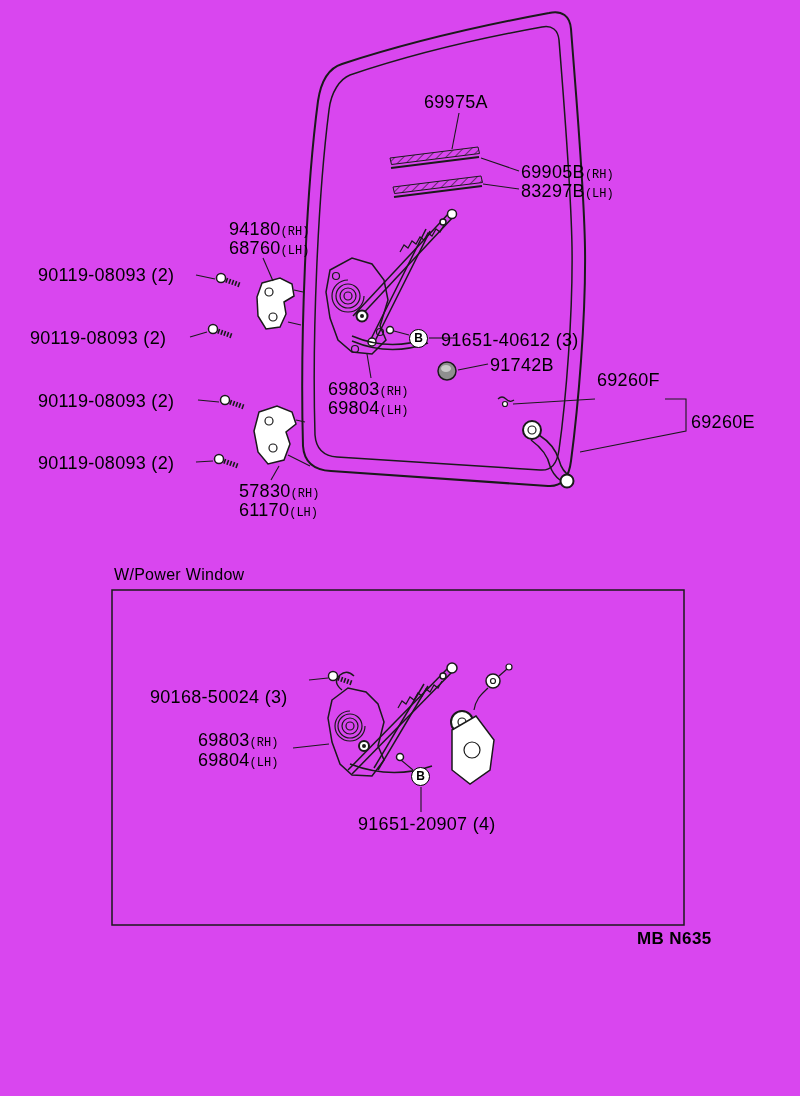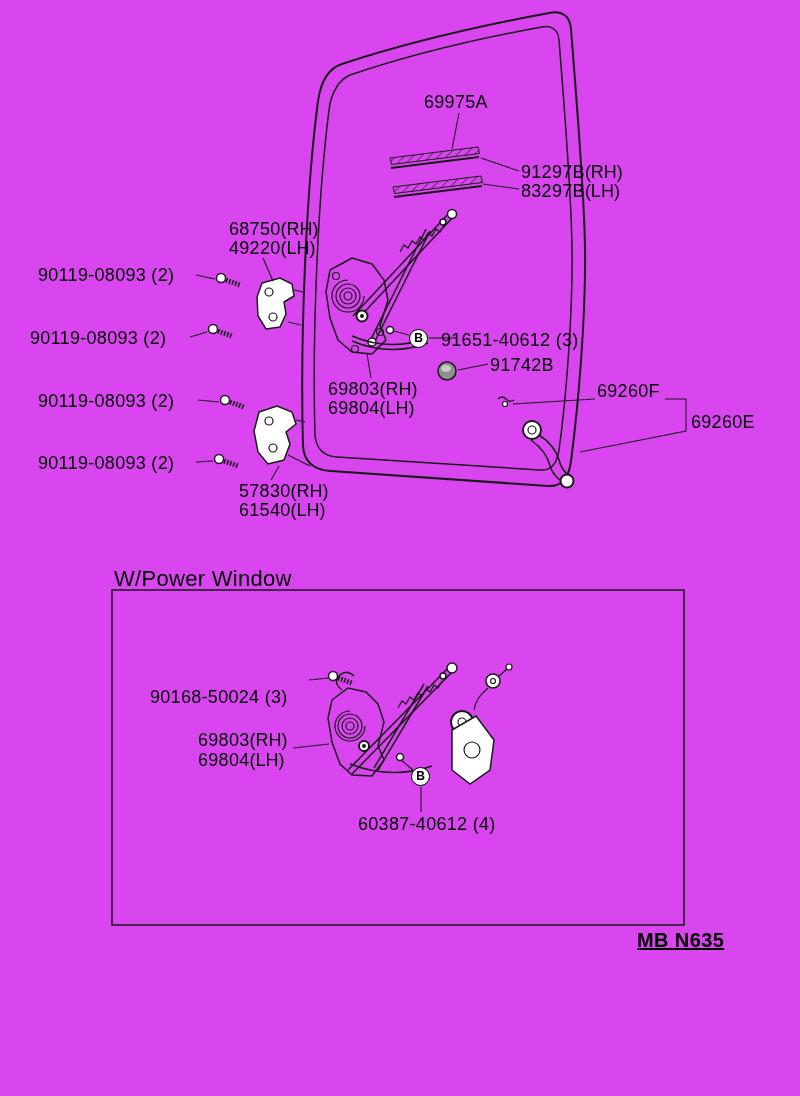--- a/index.html
+++ b/index.html
@@ -22,49 +22,49 @@
   }
   .callout {
     position: absolute;
     font-size: 18px;
     line-height: 20px;
     color: #000;
     white-space: nowrap;
     letter-spacing: 0.3px;
   }
   .callout .side {
-    font-size: 18px;
+    font-size: 12px;
     letter-spacing: 0;
+    font-family: Liberation Mono, monospace;
   }
   .marker-b {
     position: absolute;
     width: 17px;
     height: 17px;
     border: 1.6px solid #000;
     border-radius: 50%;
     font-size: 12px;
     font-weight: bold;
     line-height: 17px;
     text-align: center;
     color: #000;
     background: #fff;
   }
   .section-title {
     position: absolute;
-    font-size: 22px;
+    font-size: 16px;
     color: #000;
     letter-spacing: 0.3px;
   }
   .footer-code {
     position: absolute;
-    font-size: 20px;
+    font-size: 17px;
     font-weight: bold;
     color: #000;
     letter-spacing: 0.4px;
-    text-decoration: underline;
   }
 
   
   .s2  { stroke:#1a1a1a; stroke-width:2;   fill:none; }
   .s15 { stroke:#1a1a1a; stroke-width:1.5; fill:none; }
   .s12 { stroke:#1a1a1a; stroke-width:1.2; fill:none; }
   .s2f { stroke:#1a1a1a; stroke-width:2;   fill:#fff; }
   .s15f{ stroke:#1a1a1a; stroke-width:1.5; fill:#fff; }
   .s12f{ stroke:#1a1a1a; stroke-width:1.2; fill:#fff; }
   .ldr { stroke:#1a1a1a; stroke-width:1.1; fill:none; }
@@ -229,31 +229,31 @@
       <line class="ldr" x1="421" y1="787" x2="421" y2="812"></line>
       <line class="ldr" x1="413" y1="770" x2="401" y2="760"></line>
     </g>
   </svg>
 
   <div class="callout" style="left:424px; top:92px">
     <span>69975A</span>
   </div>
 
   <div class="callout" style="left:521px; top:162px">
-    <span>91297B</span><span class="side">(RH)</span>
+    <span>69905B</span><span class="side">(RH)</span>
   </div>
   <div class="callout" style="left:521px; top:181px">
     <span>83297B</span><span class="side">(LH)</span>
   </div>
 
   <div class="callout" style="left:229px; top:219px">
-    <span>68750</span><span class="side">(RH)</span>
+    <span>94180</span><span class="side">(RH)</span>
   </div>
   <div class="callout" style="left:229px; top:238px">
-    <span>49220</span><span class="side">(LH)</span>
+    <span>68760</span><span class="side">(LH)</span>
   </div>
 
   <div class="callout" style="left:38px; top:265px">
     <span>90119-08093 (2)</span>
   </div>
   <div class="callout" style="left:30px; top:328px">
     <span>90119-08093 (2)</span>
   </div>
   <div class="callout" style="left:38px; top:391px">
     <span>90119-08093 (2)</span>
@@ -271,47 +271,47 @@
     <span>91742B</span>
   </div>
 
   <div class="callout" style="left:328px; top:379px">
     <span>69803</span><span class="side">(RH)</span>
   </div>
   <div class="callout" style="left:328px; top:398px">
     <span>69804</span><span class="side">(LH)</span>
   </div>
 
-  <div class="callout" style="left:597px; top:381px">
+  <div class="callout" style="left:597px; top:370px">
     <span>69260F</span>
   </div>
   <div class="callout" style="left:691px; top:412px">
     <span>69260E</span>
   </div>
 
   <div class="callout" style="left:239px; top:481px">
     <span>57830</span><span class="side">(RH)</span>
   </div>
   <div class="callout" style="left:239px; top:500px">
-    <span>61540</span><span class="side">(LH)</span>
+    <span>61170</span><span class="side">(LH)</span>
   </div>
 
   <div class="section-title" style="left:114px; top:566px">W/Power Window</div>
 
   <div class="callout" style="left:150px; top:687px">
     <span>90168-50024 (3)</span>
   </div>
 
   <div class="callout" style="left:198px; top:730px">
     <span>69803</span><span class="side">(RH)</span>
   </div>
   <div class="callout" style="left:198px; top:750px">
     <span>69804</span><span class="side">(LH)</span>
   </div>
 
   <div class="marker-b" style="left:411px; top:767px">B</div>
   <div class="callout" style="left:358px; top:814px">
-    <span>60387-40612 (4)</span>
+    <span>91651-20907 (4)</span>
   </div>
 
   <div class="footer-code" style="left:637px; top:929px">MB N635</div>
 
 </div>
 
 </body></html>

